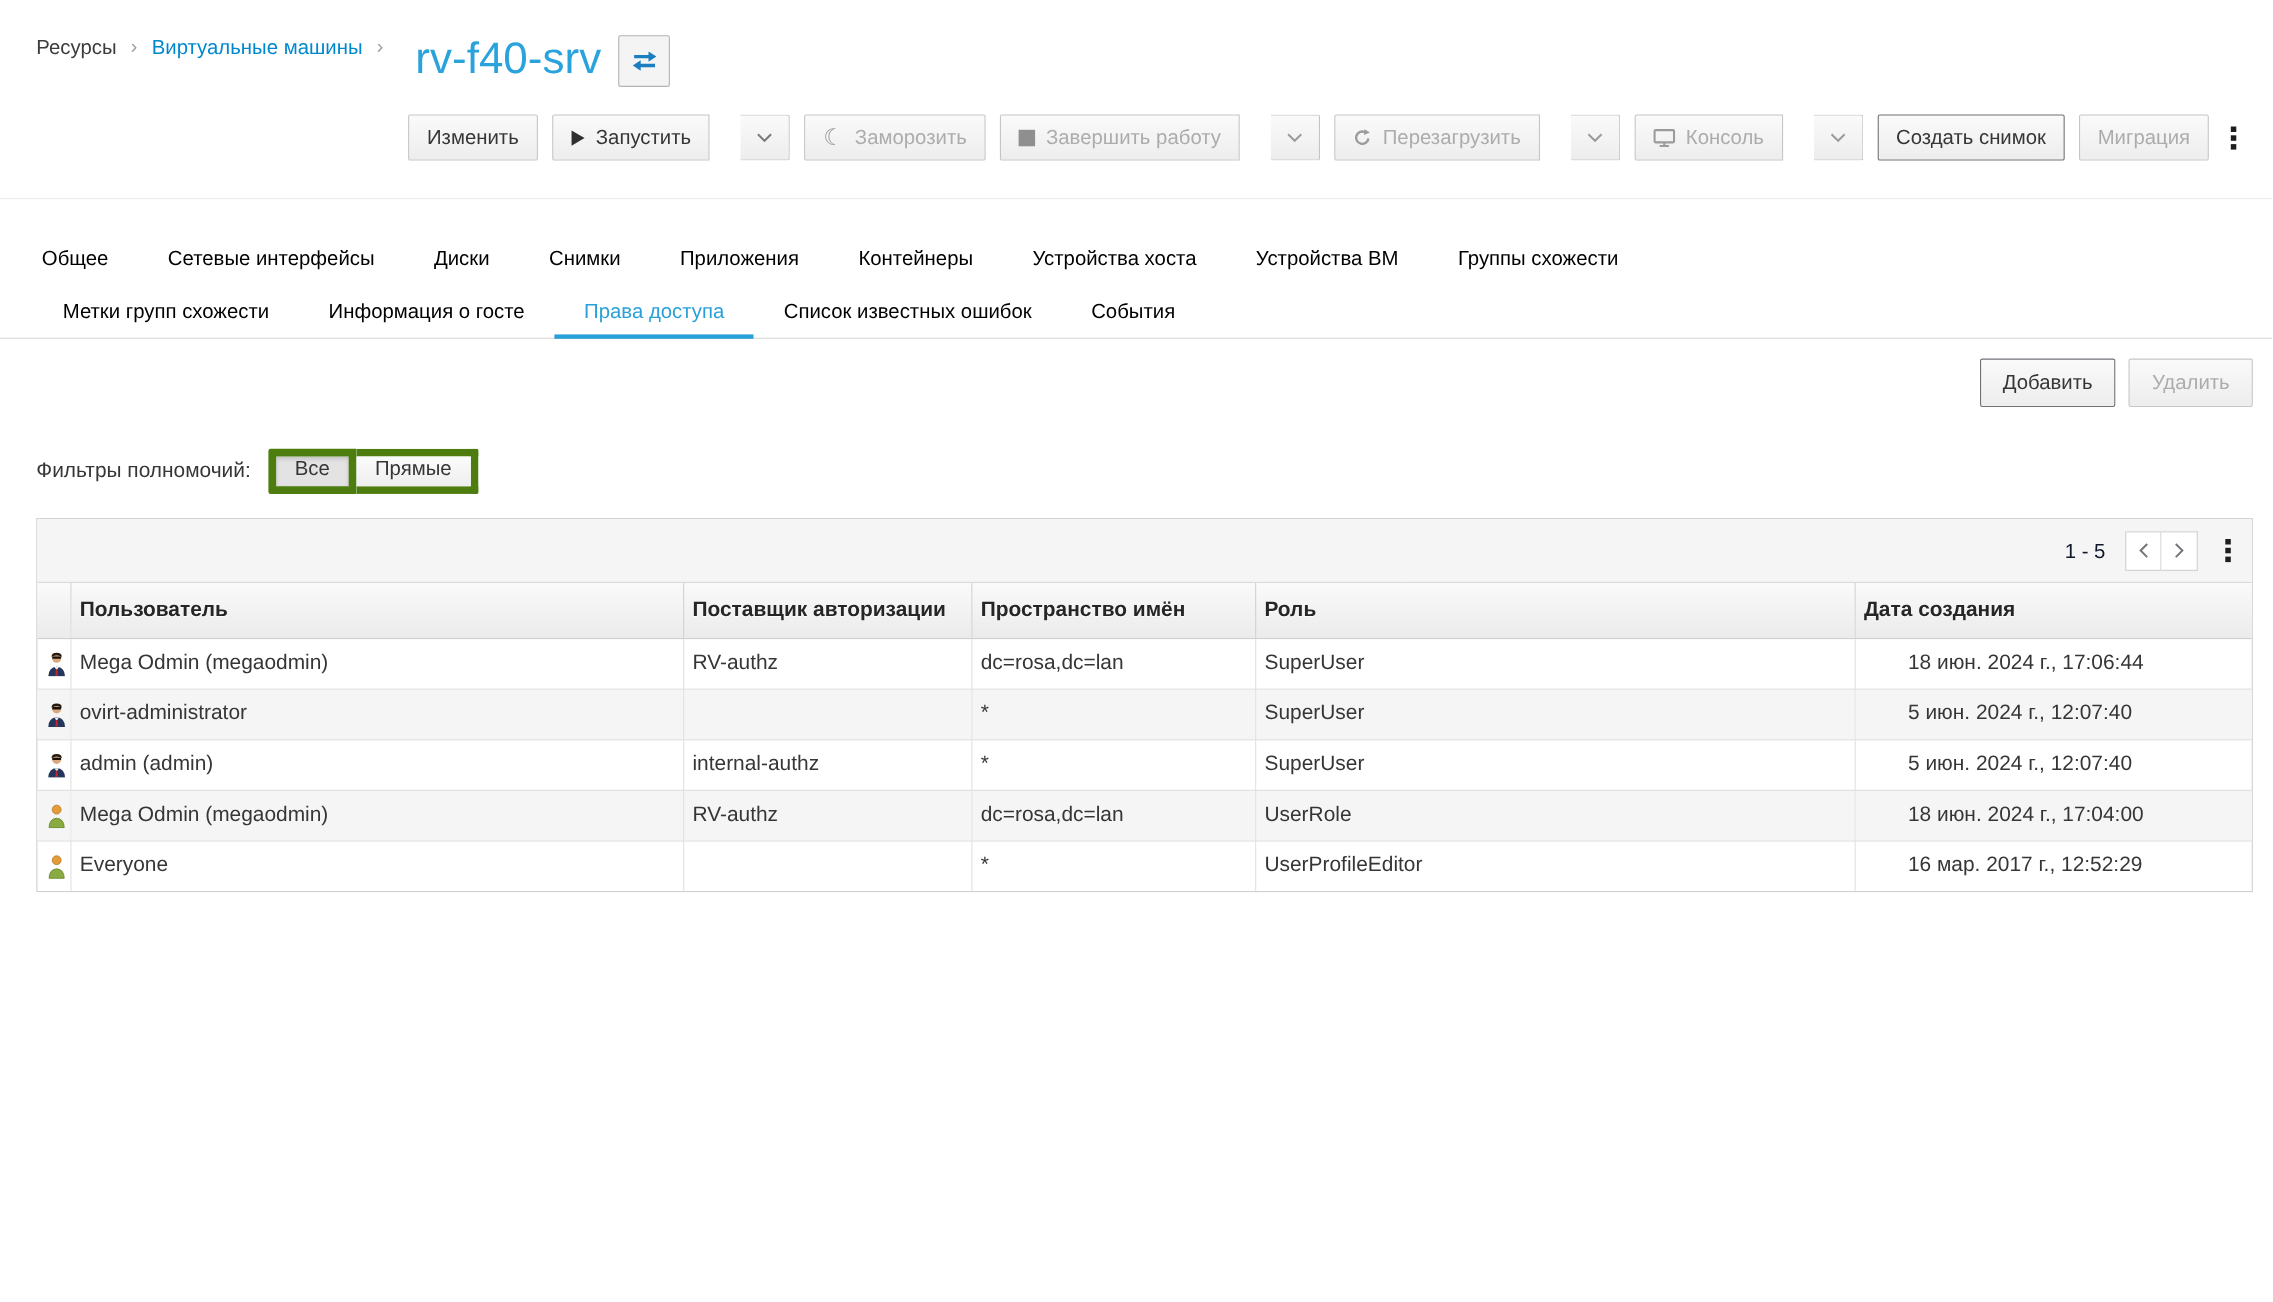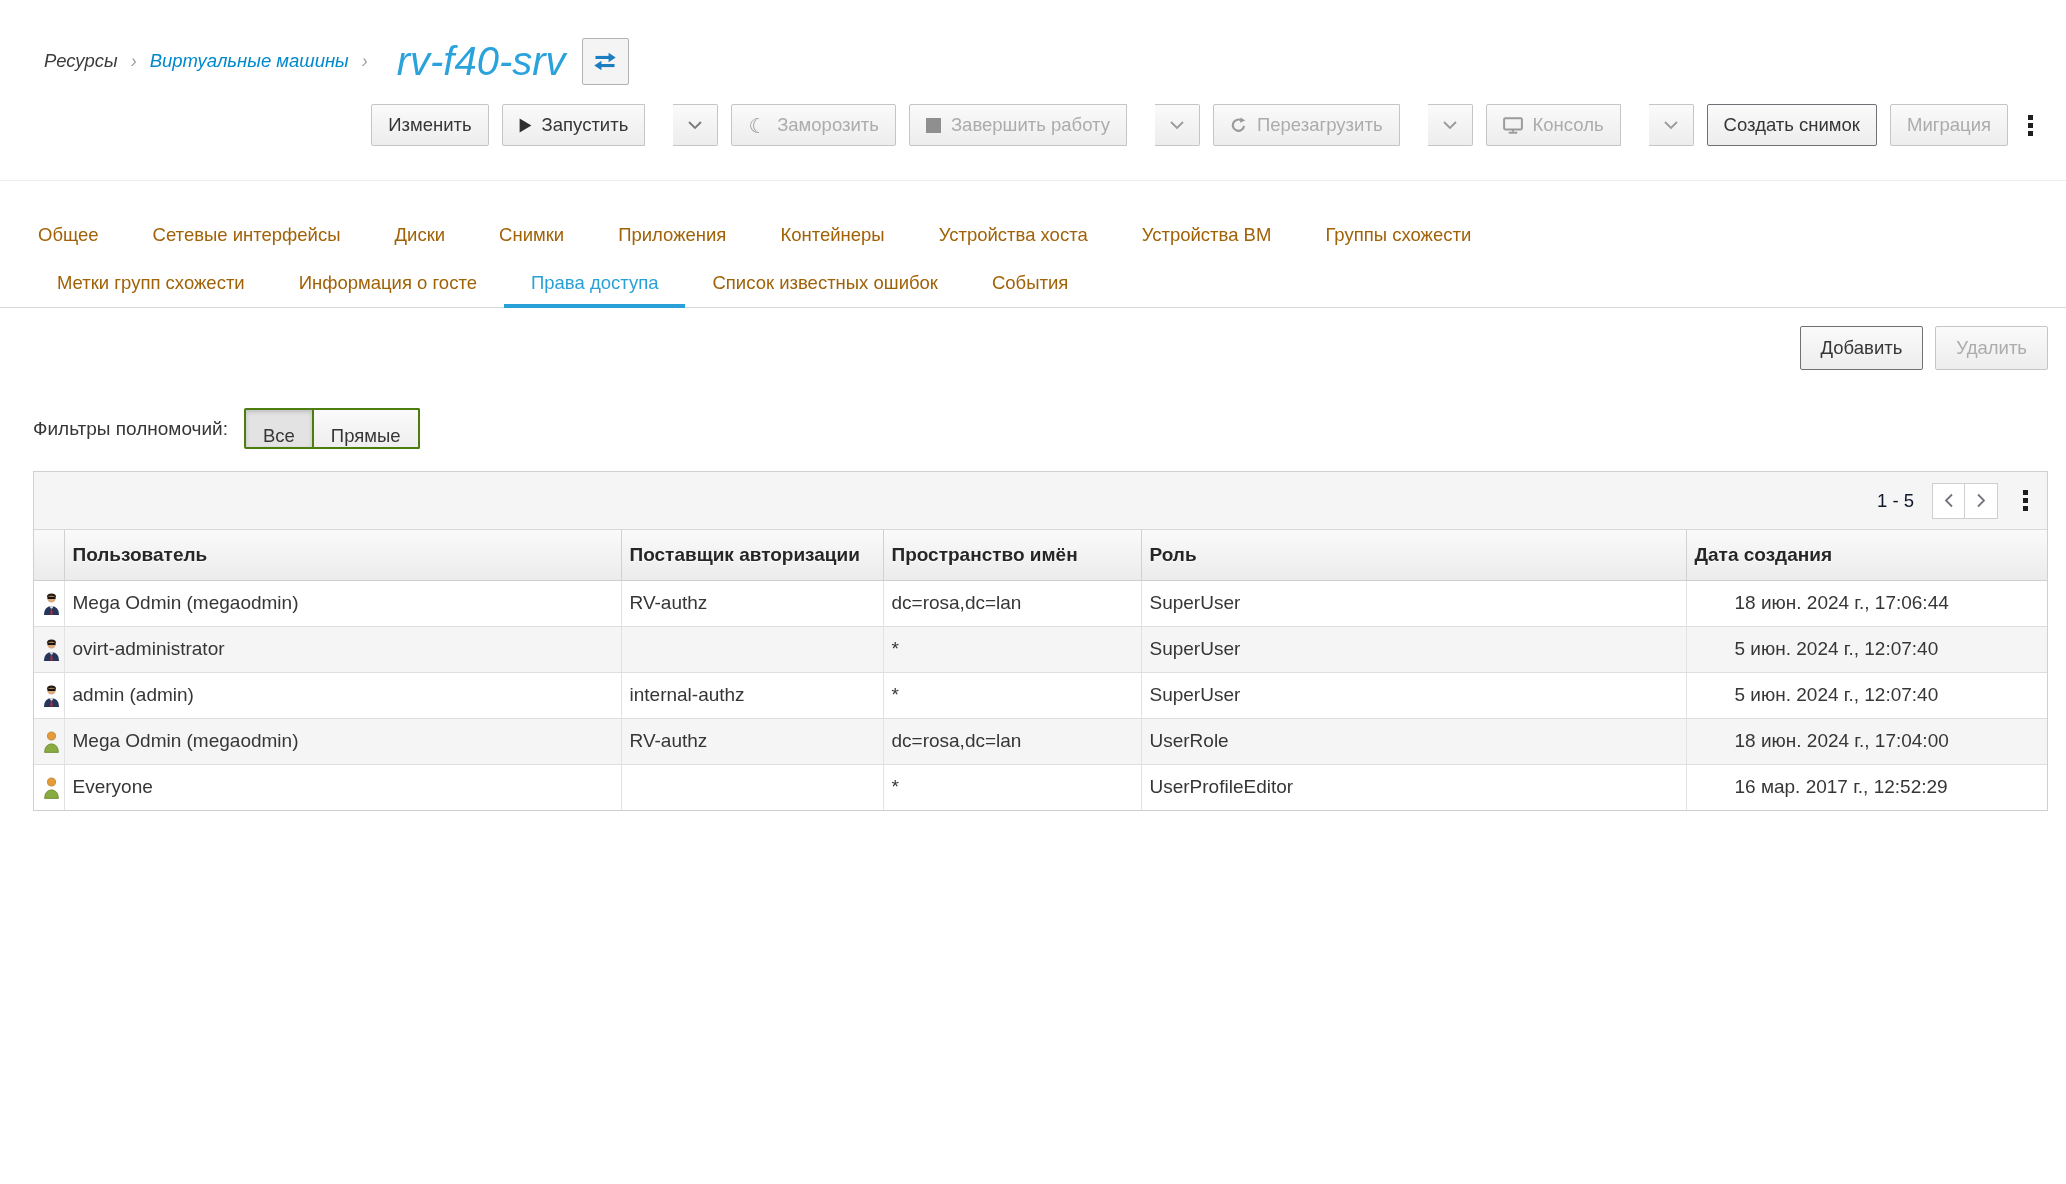--- a/index.html
+++ b/index.html
@@ -2,21 +2,21 @@
 <html lang="ru"><head>
 <meta charset="utf-8">
 <style>
   * { box-sizing: border-box; margin: 0; padding: 0; }
   html,body { background:#fff; }
   body { font-family:"Liberation Sans","DejaVu Sans",sans-serif; color:#363636; }
   .page { width:2066px; height:1184px; background:#fff; overflow:hidden; }
 
   
   .page-head { padding-top:32px; border-bottom:1px solid #ececec; }
-  .breadcrumb-row { display:flex; align-items:center; padding-left:44px; height:58px;font-style:italic; }
+  .breadcrumb-row { display:flex; padding-left:33px; height:58px; }
   .crumb { font-size:18.5px; color:#3c3c3c; cursor:pointer; }
   .crumb.link { color:#0088ce; }
   .crumb-sep { color:#9d9d9d; margin:0 13px; font-size:18px; }
   .page-title { font-size:40px; font-weight:400; color:#2aa2dc; margin-left:16px; line-height:1.05; white-space:nowrap; }
   .swap-btn { margin-left:16px; width:47px; height:47px; border:1px solid #b3b3b3; border-radius:2px;
               background:#f4f4f4; display:inline-flex; align-items:center; justify-content:center; cursor:pointer; }
 
   
   .toolbar { display:flex; justify-content:flex-end; align-items:center; gap:13px; padding:14px 26px 34px 0; }
   .btn { height:42px; display:inline-flex; align-items:center; gap:10px; padding:0 16px;
@@ -31,34 +31,34 @@
   .ico-stop { width:15px; height:15px; background:#8f8f8f; display:inline-block; }
   .ico-moon { font-size:21px; color:#9b9b9b; line-height:1; }
   .kebab { display:flex; flex-direction:column; gap:3px; padding:8px 7px; background:none; border:none; cursor:pointer; }
   .kebab i { width:5px; height:5px; background:#1e1e1e; display:block; }
 
   
   .tabs { border-bottom:1px solid #d9d9d9; padding-top:30px; }
   .tabs-row { display:flex; }
   .tabs-row1 { padding-left:11px; }
   .tabs-row2 { padding-left:30px; }
-  .tab { padding:13px 27px; font-size:18.5px; color:#a16207; cursor:pointer; position:relative; white-space:nowrap; }
+  .tab { padding:13px 27px; font-size:18.5px; color:#000000; cursor:pointer; position:relative; white-space:nowrap; }
   .tab.active { color:#2aa0d8; }
   .tab.active::after { content:""; position:absolute; left:0; right:0; bottom:-1px; height:4px; background:#2aa0d8; }
 
   
   .content { padding:0 18px 0 33px; }
   .actions-row { display:flex; justify-content:flex-end; gap:12px; margin-top:18px; }
   .actions-row .btn { height:44px; padding:0 20px; }
 
   .filter-row { display:flex; align-items:center; margin-top:38px; }
   .filter-label { font-size:19px; color:#363636; margin-right:16px; }
   .toggle-group { display:inline-flex; }
-  .toggle { height:41px; padding:0 17px; display:inline-flex; align-items:flex-end; font-family:inherit; font-size:18.5px;
-            color:#363636; border:2px solid #4d7c0f; background:linear-gradient(to bottom,#fbfbfb,#eeeeee); cursor:pointer; }
+  .toggle { height:41px; padding:0 17px; display:inline-flex; align-items:flex-start; font-family:inherit; font-size:18.5px;
+            color:#363636; border:7px solid #4d7c0f; background:linear-gradient(to bottom,#fbfbfb,#eeeeee); cursor:pointer; }
   .toggle:first-child { border-radius:2px 0 0 2px; }
   .toggle:last-child { border-radius:0 2px 2px 0; border-left:none; }
   .toggle.selected { background:#e3e3e3; box-shadow:inset 0 2px 4px rgba(0,0,0,.16); }
 
   
   .grid { margin-top:22px; border:1px solid #cfcfcf; }
   .grid-toolbar { background:#f5f5f5; height:58px; display:flex; align-items:center; justify-content:flex-end;
                   gap:18px; padding-right:12px; border-bottom:1px solid #d9d9d9; }
   .range { font-size:18.5px; color:#0f172a; }
   .pager { display:inline-flex; }

